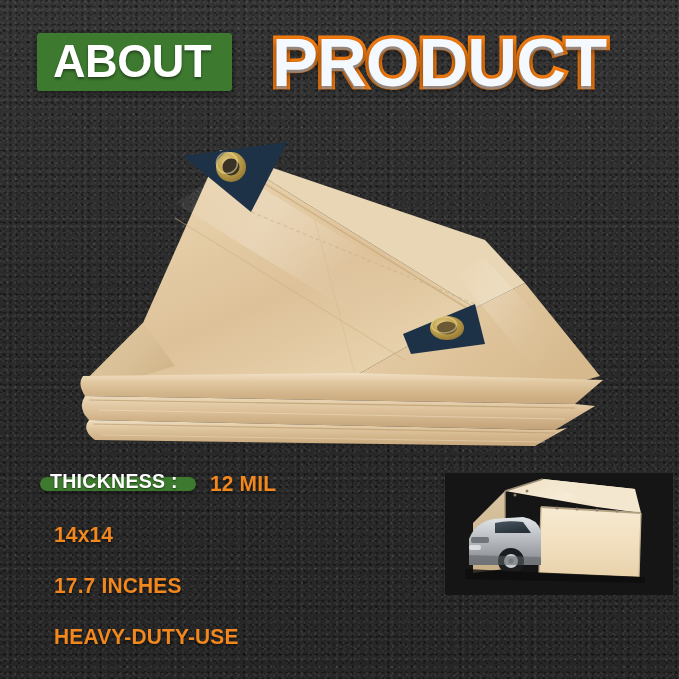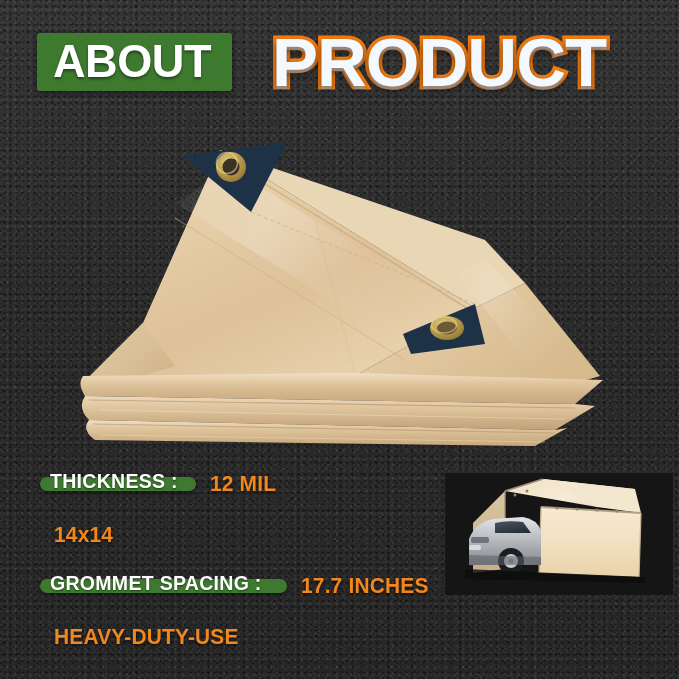--- a/index.html
+++ b/index.html
@@ -240,23 +240,20 @@
         <span class="spec-label">THICKNESS :</span>
       </span>
       <span class="spec-value">12 MIL</span>
     </div>
 
     <div class="spec-row">
       <span class="spec-value">14x14</span>
     </div>
 
     <div class="spec-row">
-      <span class="spec-pill">
-        <span class="spec-label">GROMMET SPACING :</span>
-      </span>
       <span class="spec-value">17.7 INCHES</span>
     </div>
 
     <div class="spec-row">
       <span class="spec-value">HEAVY-DUTY-USE</span>
     </div>
 
   </div>
 
   <div id="carport-photo">

